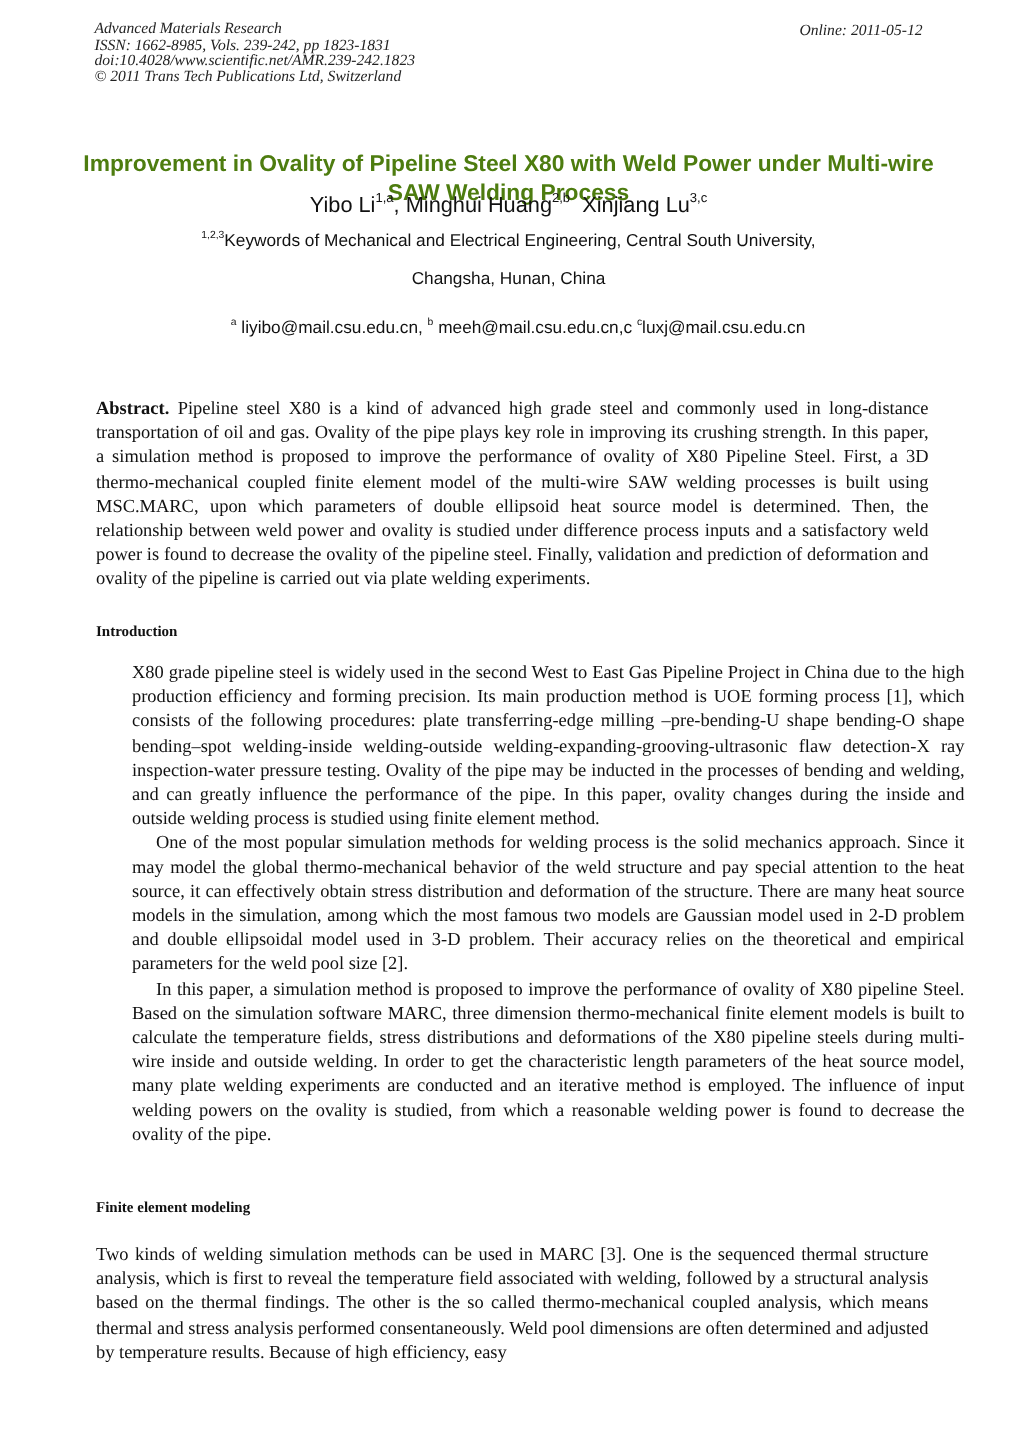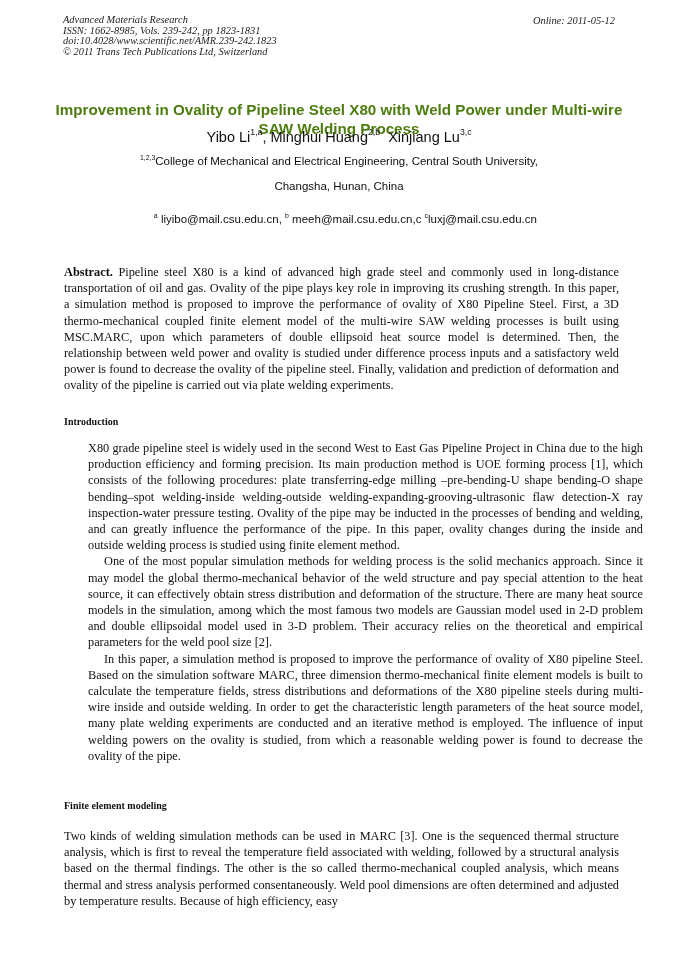--- a/index.html
+++ b/index.html
@@ -40,21 +40,21 @@
   </div>
   <div class="hdr-right">Online: 2011-05-12</div>
 
   <div class="title">Improvement in Ovality of Pipeline Steel X80 with Weld Power under Multi-wire SAW Welding Process</div>
 
   <div class="authors">
     <span>Yibo Li</span><sup>1,a</sup><span style="white-space:pre">, </span><span>Minghui Huang</span><sup>2,b</sup><span style="white-space:pre">  </span><span>Xinjiang Lu</span><sup>3,c</sup>
   </div>
 
   <div class="aff aff1">
-    <sup>1,2,3</sup><span>College of Mechanical and Electrical Engineering, Central South University,</span>
+    <sup>1,2,3</sup><span>Keywords of Mechanical and Electrical Engineering, Central South University,</span>
   </div>
   <div class="aff aff2">Changsha, Hunan, China</div>
 
   <div class="emails" style="white-space:pre">
     <sup>a</sup><span> liyibo@mail.csu.edu.cn, </span><sup>b</sup><span> meeh@mail.csu.edu.cn,c </span><sup>c</sup><span>luxj@mail.csu.edu.cn</span>
   </div>
 
 
   <div class="body-text abstract">
     <b>Abstract.</b><span> Pipeline steel X80 is a kind of advanced high grade steel and commonly used in long-distance transportation of oil and gas. Ovality of the pipe plays key role in improving its crushing strength. In this paper, a simulation method is proposed to improve the performance of ovality of X80 Pipeline Steel. First, a 3D thermo-mechanical coupled finite element model of the multi-wire SAW welding processes is built using MSC.MARC, upon which parameters of double ellipsoid heat source model is determined. Then, the relationship between weld power and ovality is studied under difference process inputs and a satisfactory weld power is found to decrease the ovality of the pipeline steel. Finally, validation and prediction of deformation and ovality of the pipeline is carried out via plate welding experiments.</span>

